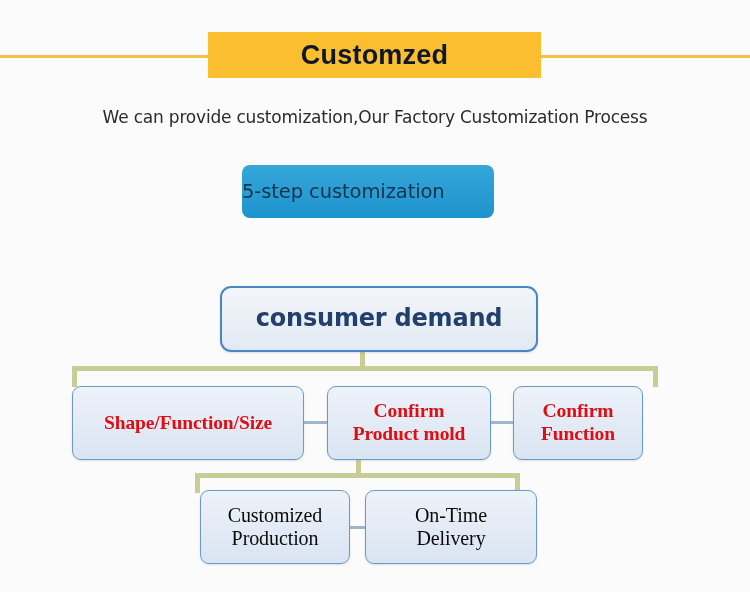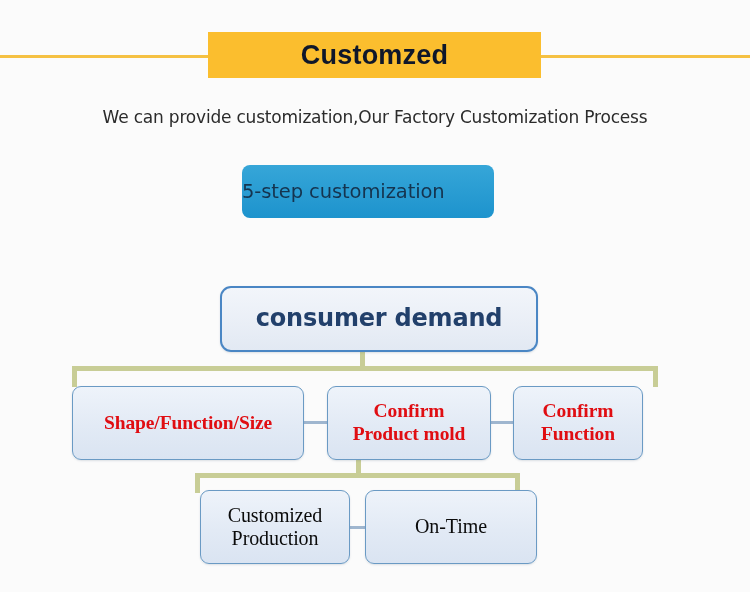--- a/index.html
+++ b/index.html
@@ -160,16 +160,17 @@
   <div class="node black n-prod">
     <span>
       <span class="txt">Customized</span>
       <span class="txt">Production</span>
     </span>
   </div>
 
   <div class="node black n-deliv">
     <span>
       <span class="txt">On-Time</span>
+      <span class="txt">Delivery</span>
     </span>
   </div>
 
 </div>
 
 </body></html>

